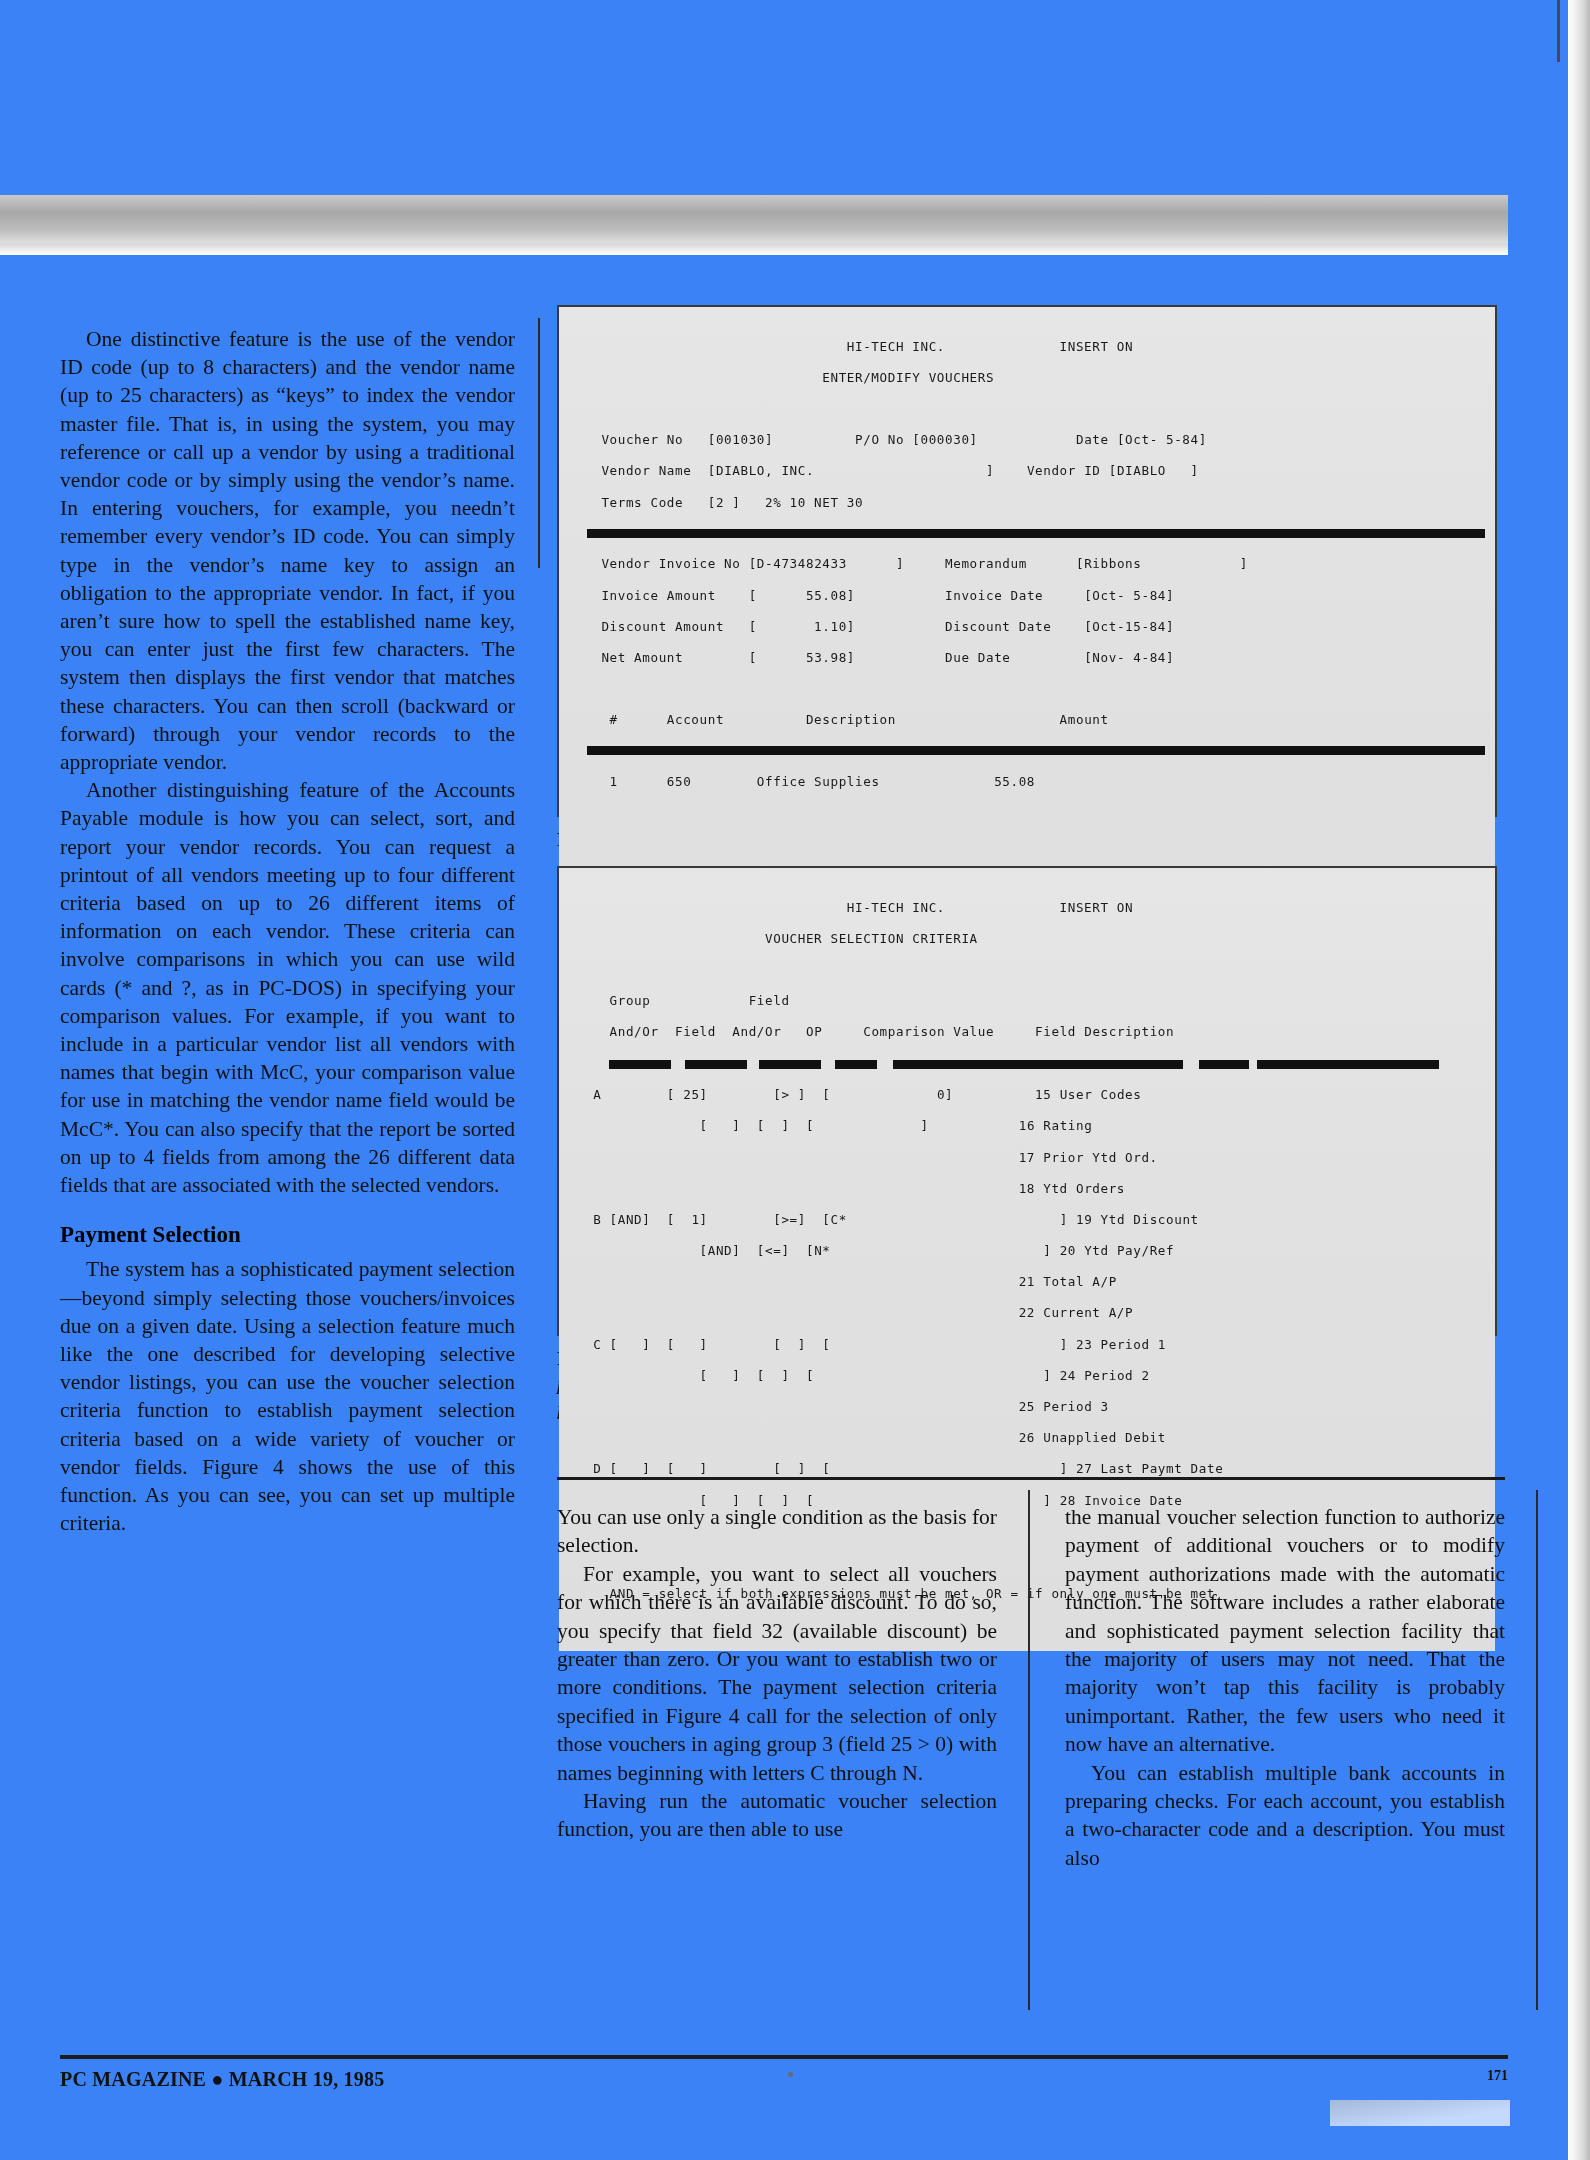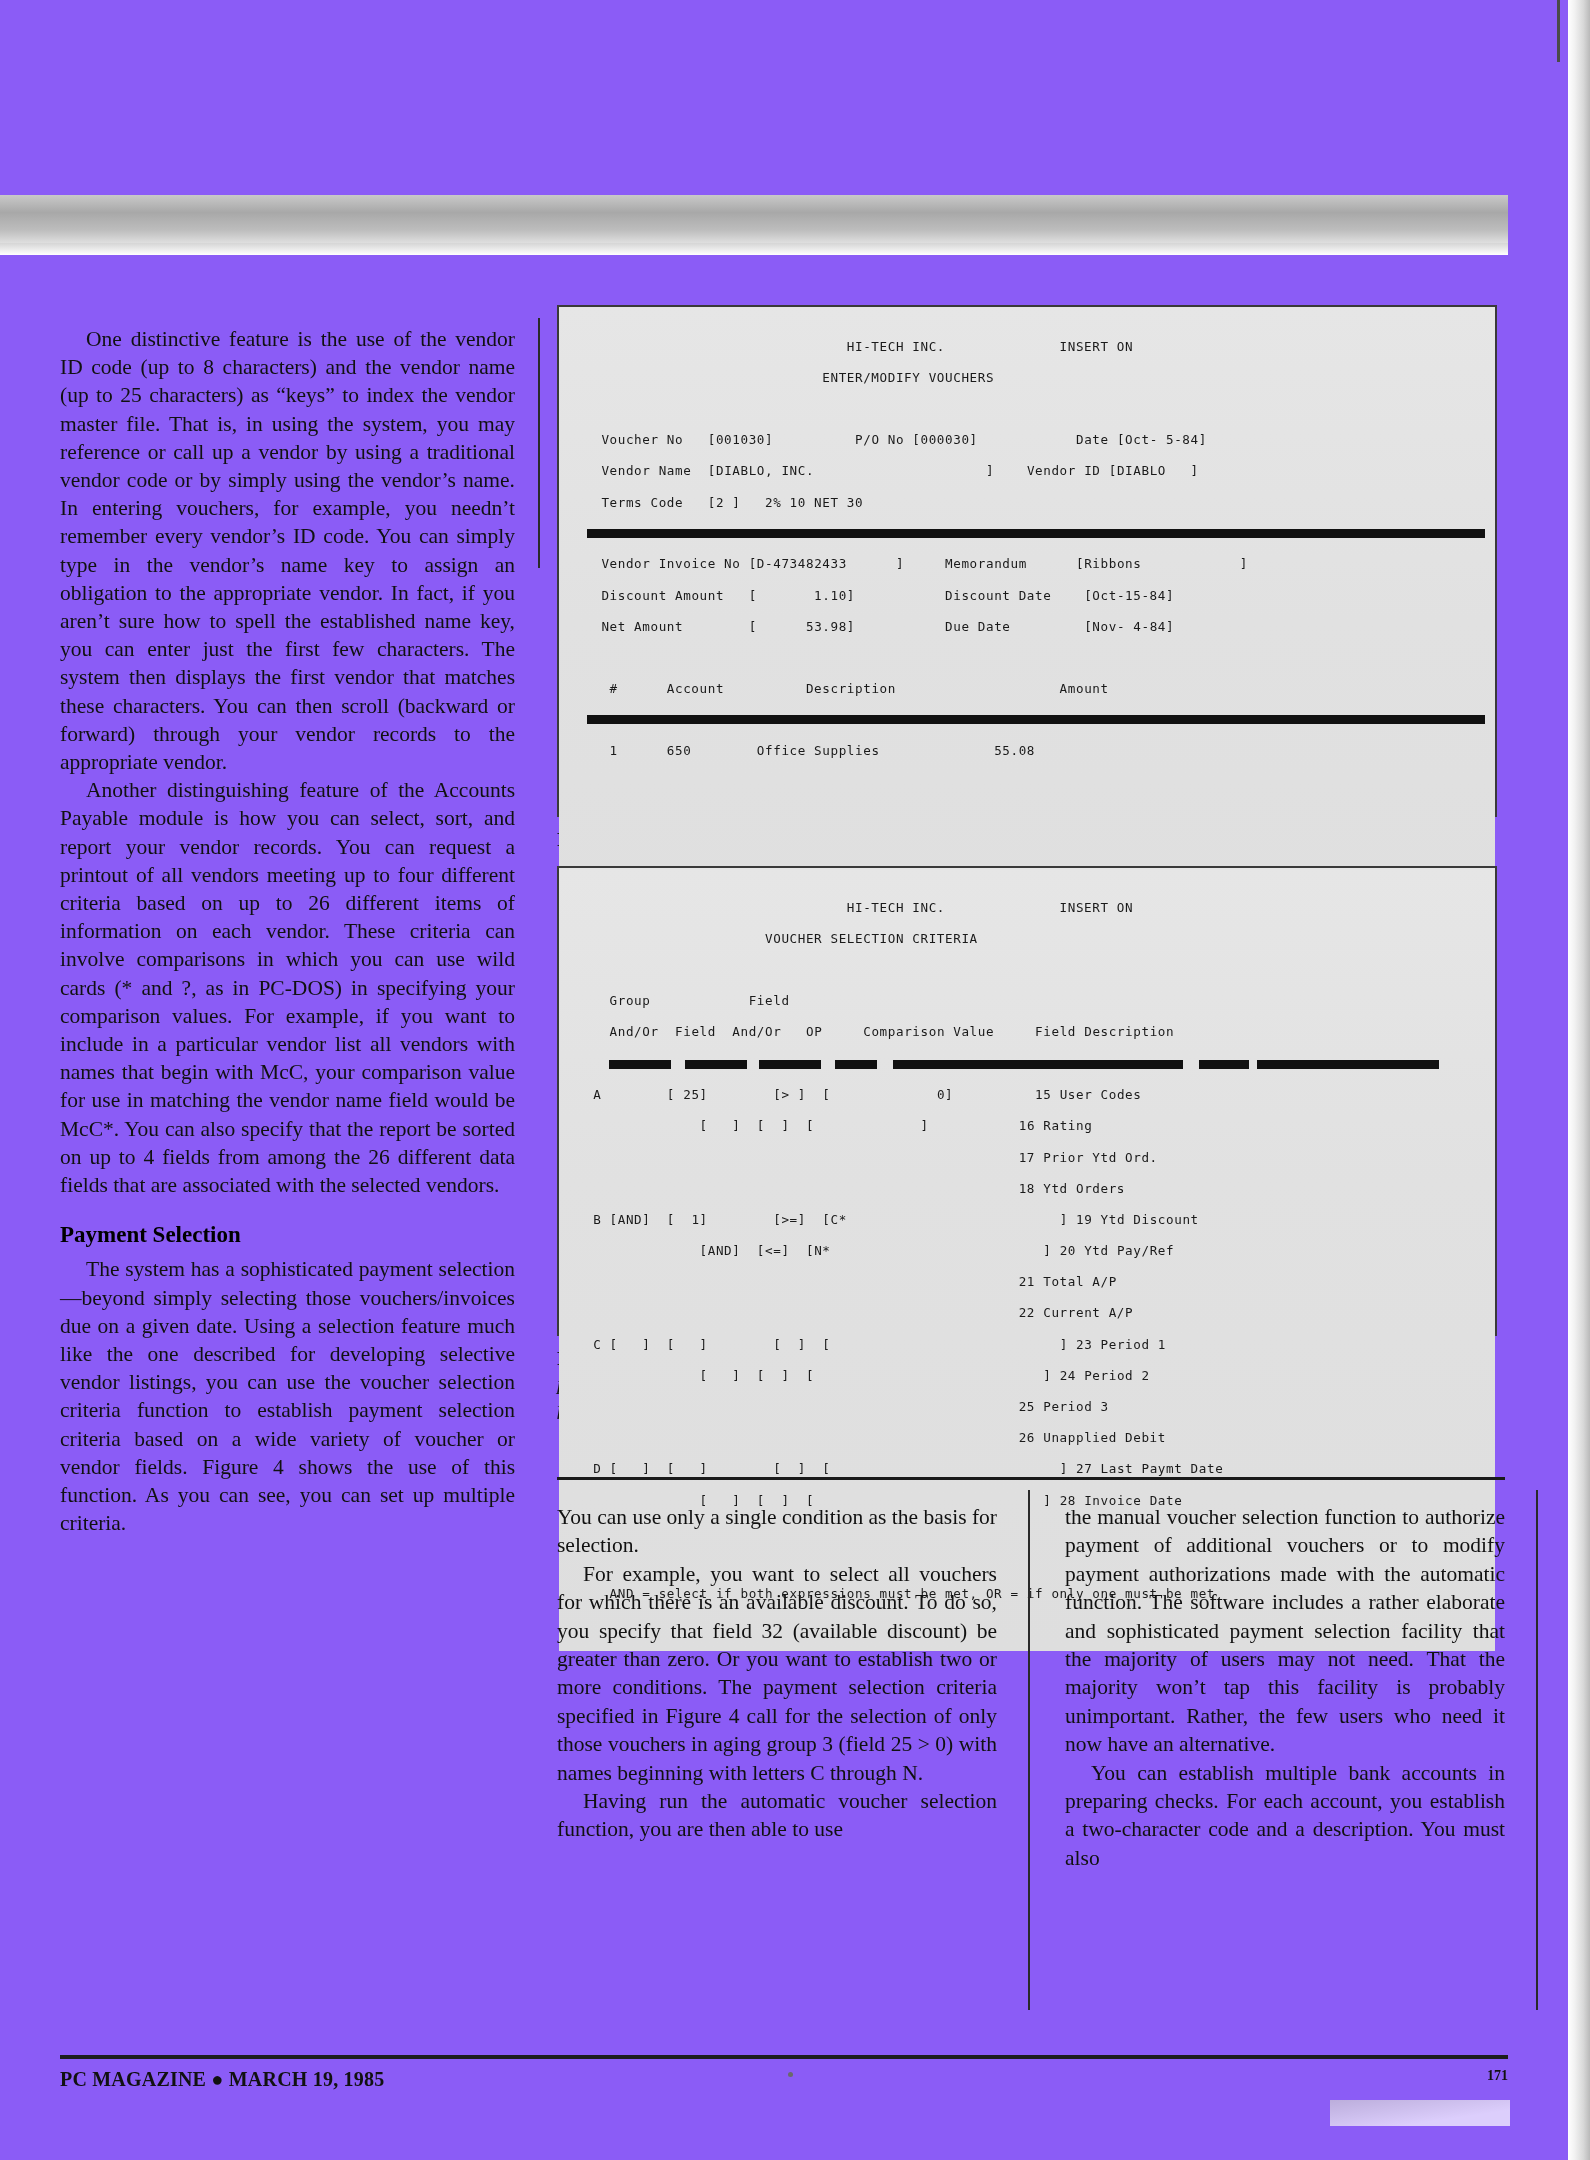--- a/index.html
+++ b/index.html
@@ -14,21 +14,21 @@
     font-family: "Liberation Serif", serif;
     overflow: hidden;
   }
 
   
   #page-scan {
     position: absolute;
     left: 0; top: 0;
     width: 1590px;
     height: 2160px;
-    background: #8b5cf6;
+    background: #3b82f6;
   }
 
   
   #scan-right-edge {
     position: absolute;
     right: 0; top: 0;
     width: 22px;
     height: 2160px;
     background: linear-gradient(to right, #ffffff 0%, #f2f2f2 30%, #d8d8d8 70%, #b9b9b9 100%);
   }
@@ -264,20 +264,21 @@
       <div class="figure-box" style="width:940px;height:512px;">
         <div class="crt">
 <span class="row">                                <span>HI-TECH INC.</span>              <span>INSERT ON</span></span>
 <span class="row">                             <span>ENTER/MODIFY VOUCHERS</span></span>
 <span class="row"> </span>
 <span class="row">  <span>Voucher No</span>   <span>[001030]</span>          <span>P/O No</span> <span>[000030]</span>            <span>Date</span> <span>[Oct- 5-84]</span></span>
 <span class="row">  <span>Vendor Name</span>  <span>[DIABLO, INC.</span>                     <span>]</span>    <span>Vendor ID</span> <span>[DIABLO   ]</span></span>
 <span class="row">  <span>Terms Code</span>   <span>[2 ]   2% 10 NET 30</span></span>
 <span class="bar" style="width:898px;margin-left:2px;"></span>
 <span class="row">  <span>Vendor Invoice No</span> <span>[D-473482433      ]</span>     <span>Memorandum</span>      <span>[Ribbons            ]</span></span>
+<span class="row">  <span>Invoice Amount</span>    <span>[      55.08]</span>           <span>Invoice Date</span>     <span>[Oct- 5-84]</span></span>
 <span class="row">  <span>Discount Amount</span>   <span>[       1.10]</span>           <span>Discount Date</span>    <span>[Oct-15-84]</span></span>
 <span class="row">  <span>Net Amount</span>        <span>[      53.98]</span>           <span>Due Date</span>         <span>[Nov- 4-84]</span></span>
 <span class="row"> </span>
 <span class="row">   <span>#</span>      <span>Account</span>          <span>Description</span>                    <span>Amount</span></span>
 <span class="bar" style="width:898px;margin-left:2px;"></span>
 <span class="row">   <span>1</span>      <span>650</span>        <span>Office Supplies</span>              <span>55.08</span></span>
 <span class="row"> </span>
 <span class="row"> </span>
 <span class="row"> </span>
 <span class="row"> </span>

